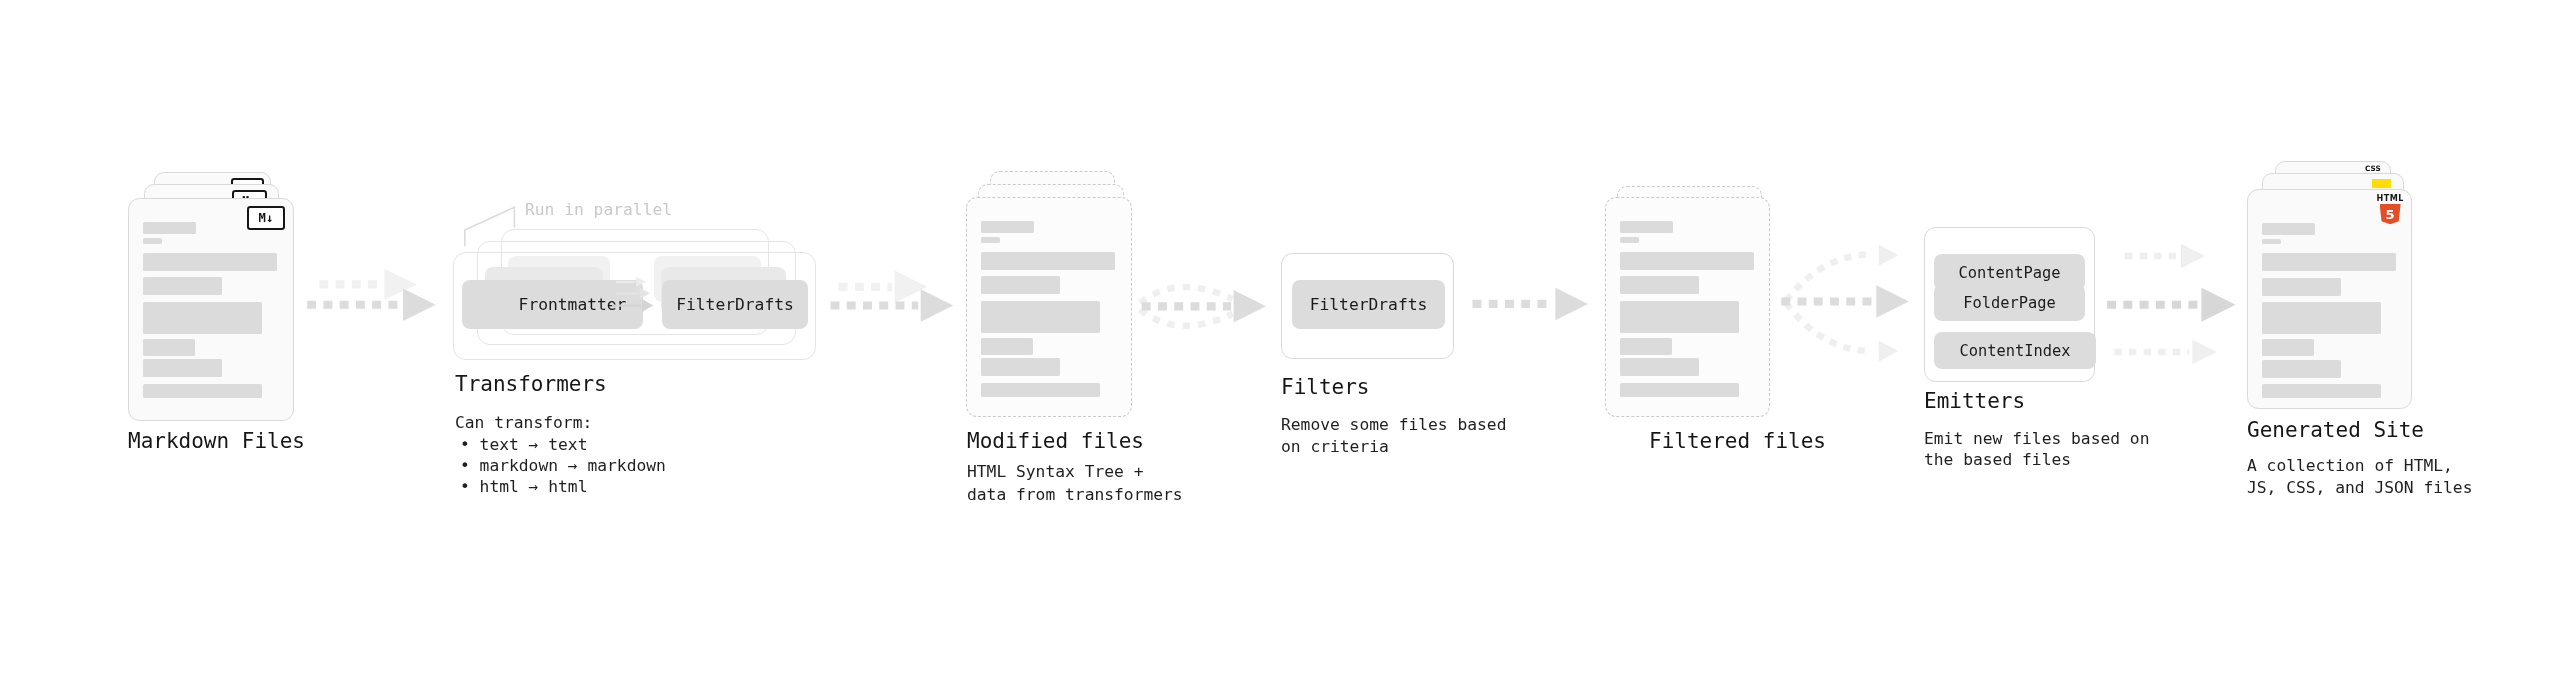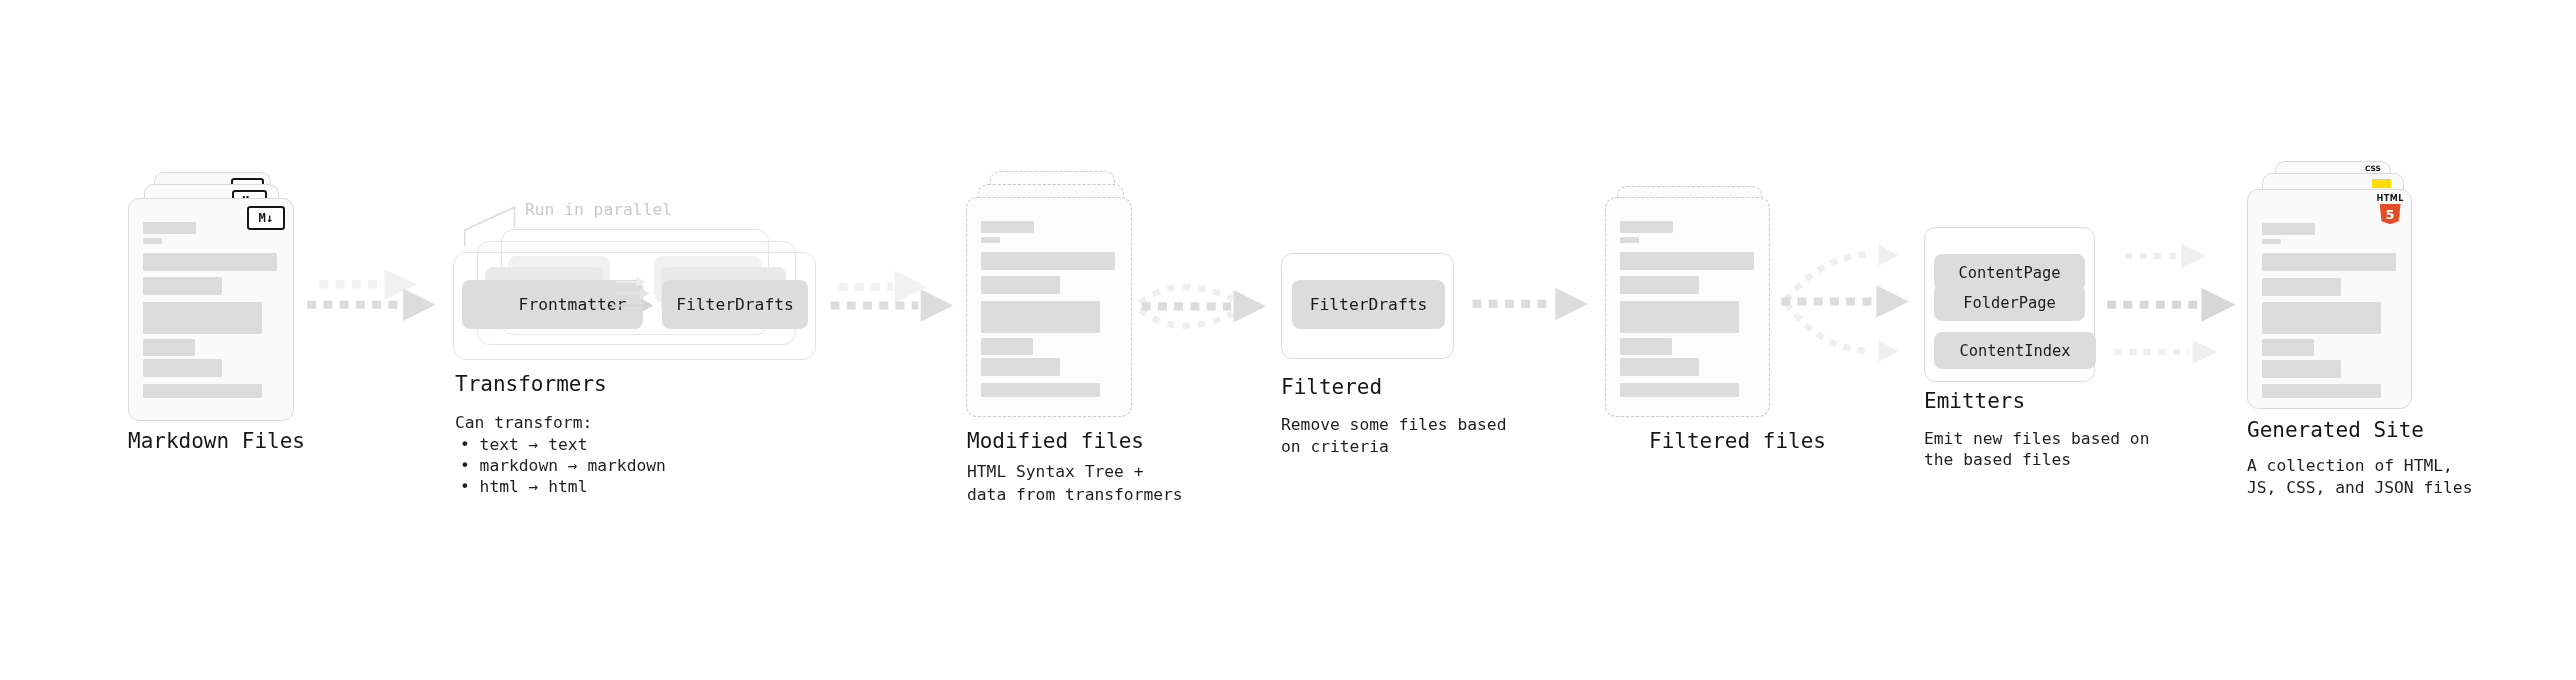--- a/index.html
+++ b/index.html
@@ -112,21 +112,21 @@
     <div class="heading" style="left:967px;top:429px;">Modified files</div>
     <div class="body-text" style="left:967px;top:460px;line-height:23px;">
       <div>HTML Syntax Tree +</div>
       <div>data from transformers</div>
     </div>
   </div>
 
   <div>
     <div class="box" style="left:1281px;top:253px;width:173px;height:106px;"></div>
     <div class="pill" style="left:1292px;top:280px;width:153px;height:49px;">FilterDrafts</div>
-    <div class="heading" style="left:1281px;top:375px;">Filtered</div>
+    <div class="heading" style="left:1281px;top:375px;">Filters</div>
     <div class="body-text" style="left:1281px;top:414px;">
       <div>Remove some files based</div>
       <div>on criteria</div>
     </div>
   </div>
 
   <div>
     <div class="doc dashed" style="left:1617px;top:186px;width:145px;height:205px;"></div>
     <div class="doc dashed front" style="left:1605px;top:197px;width:165px;height:220px;">
       <div class="skel">

